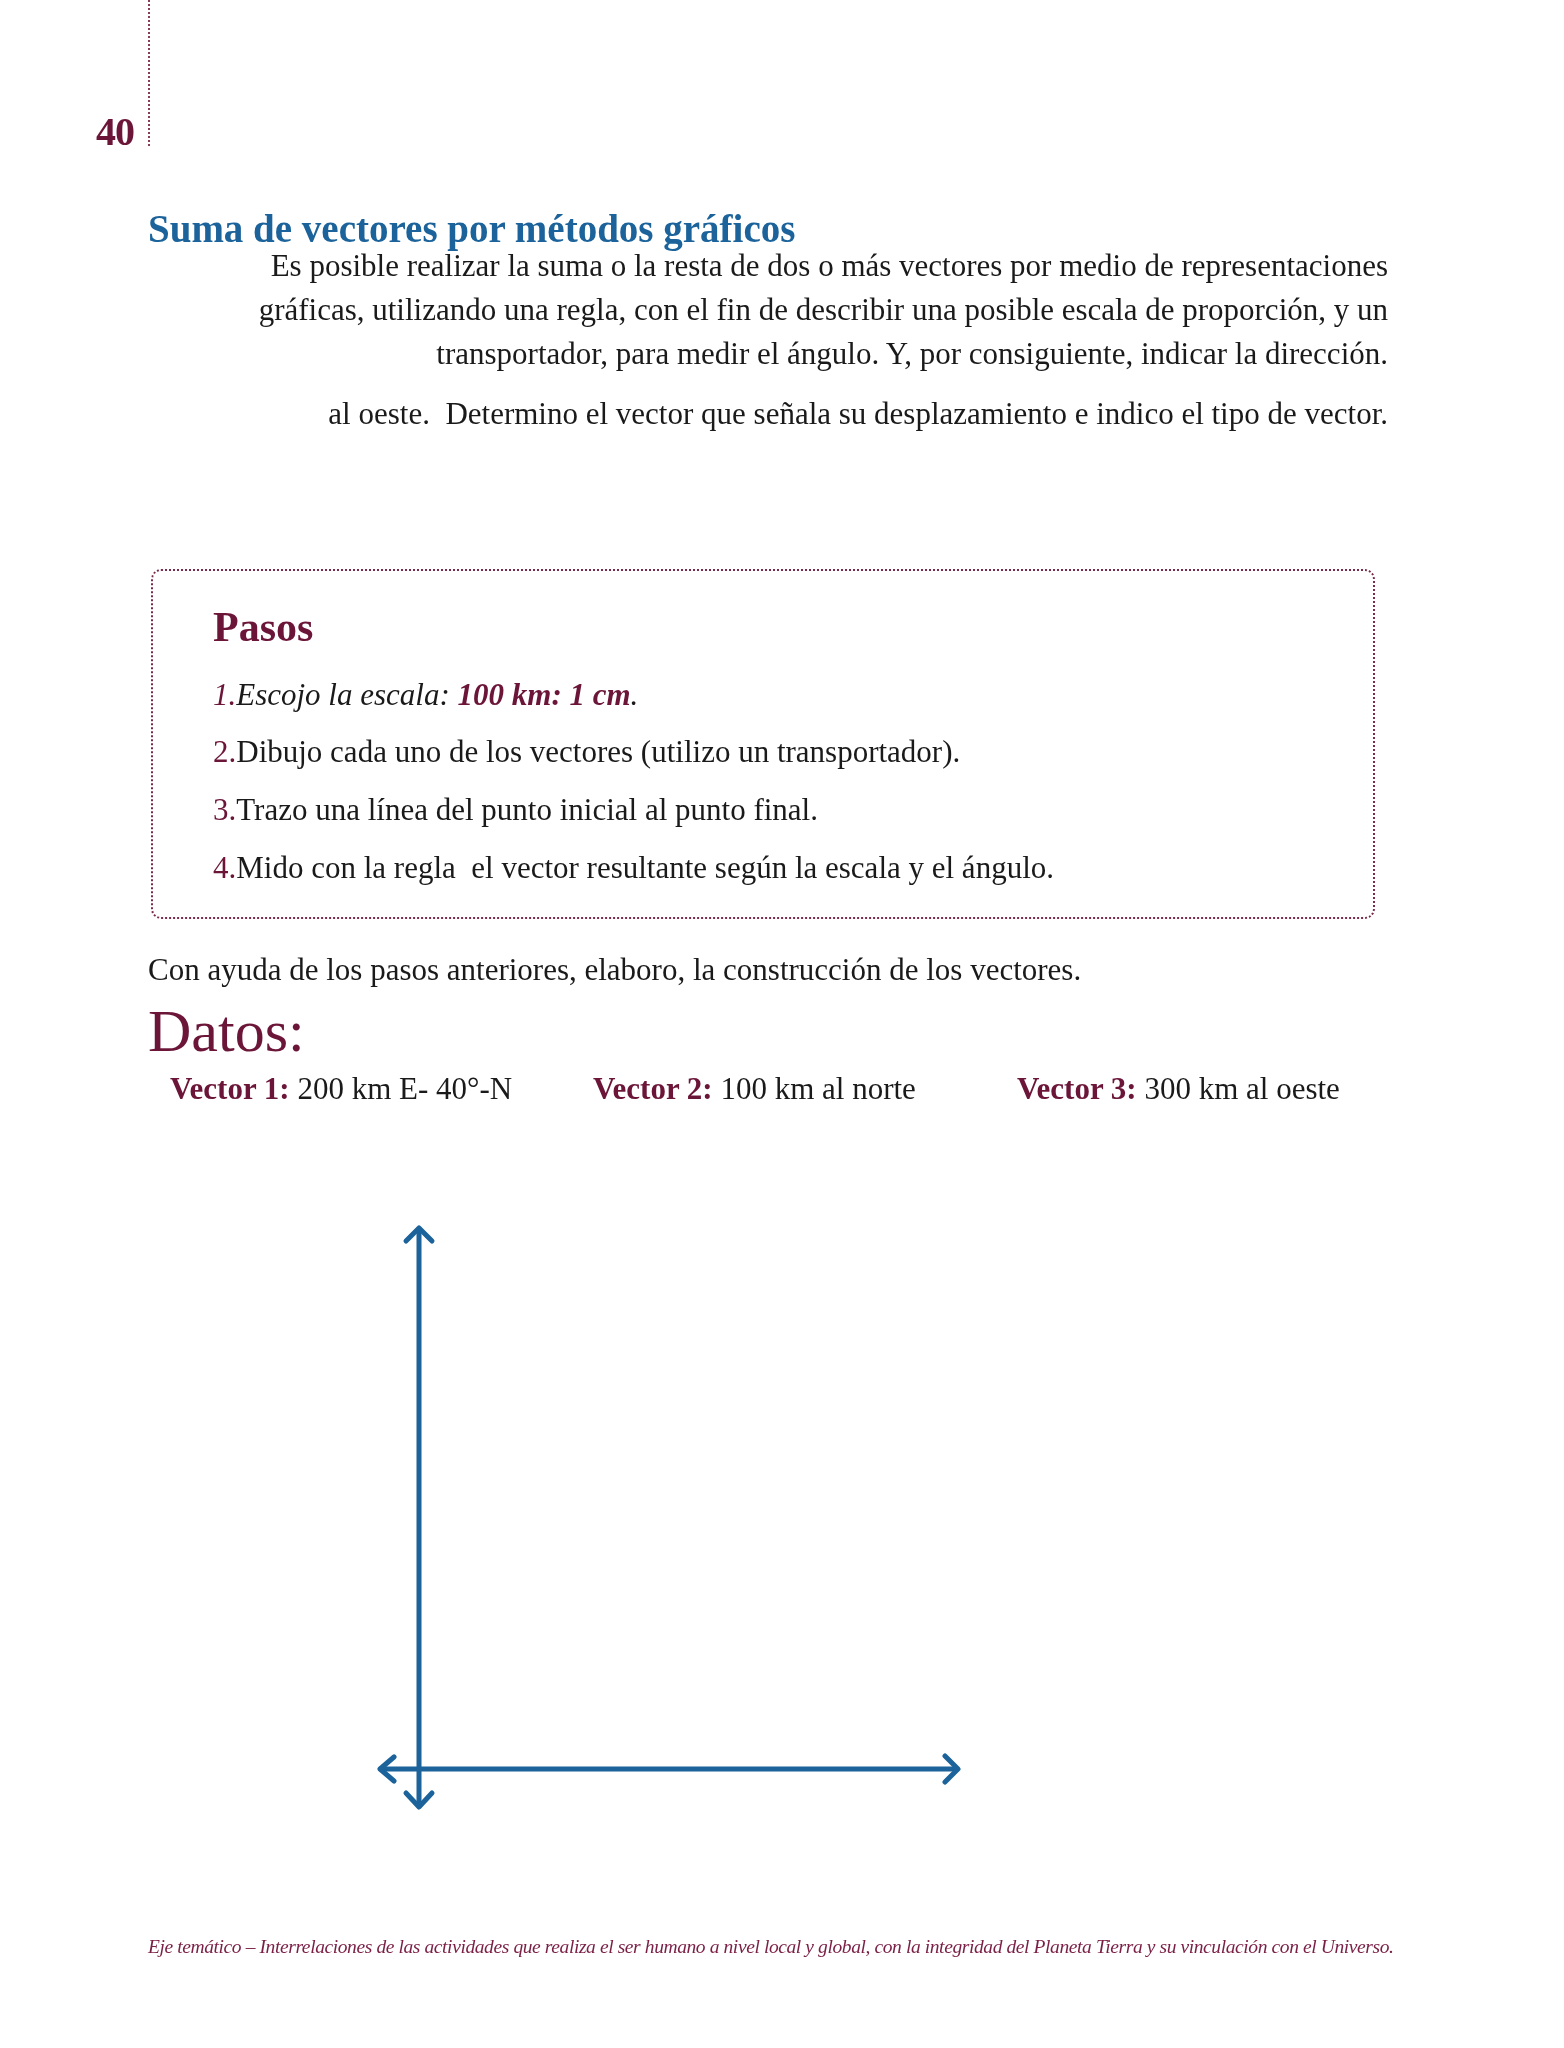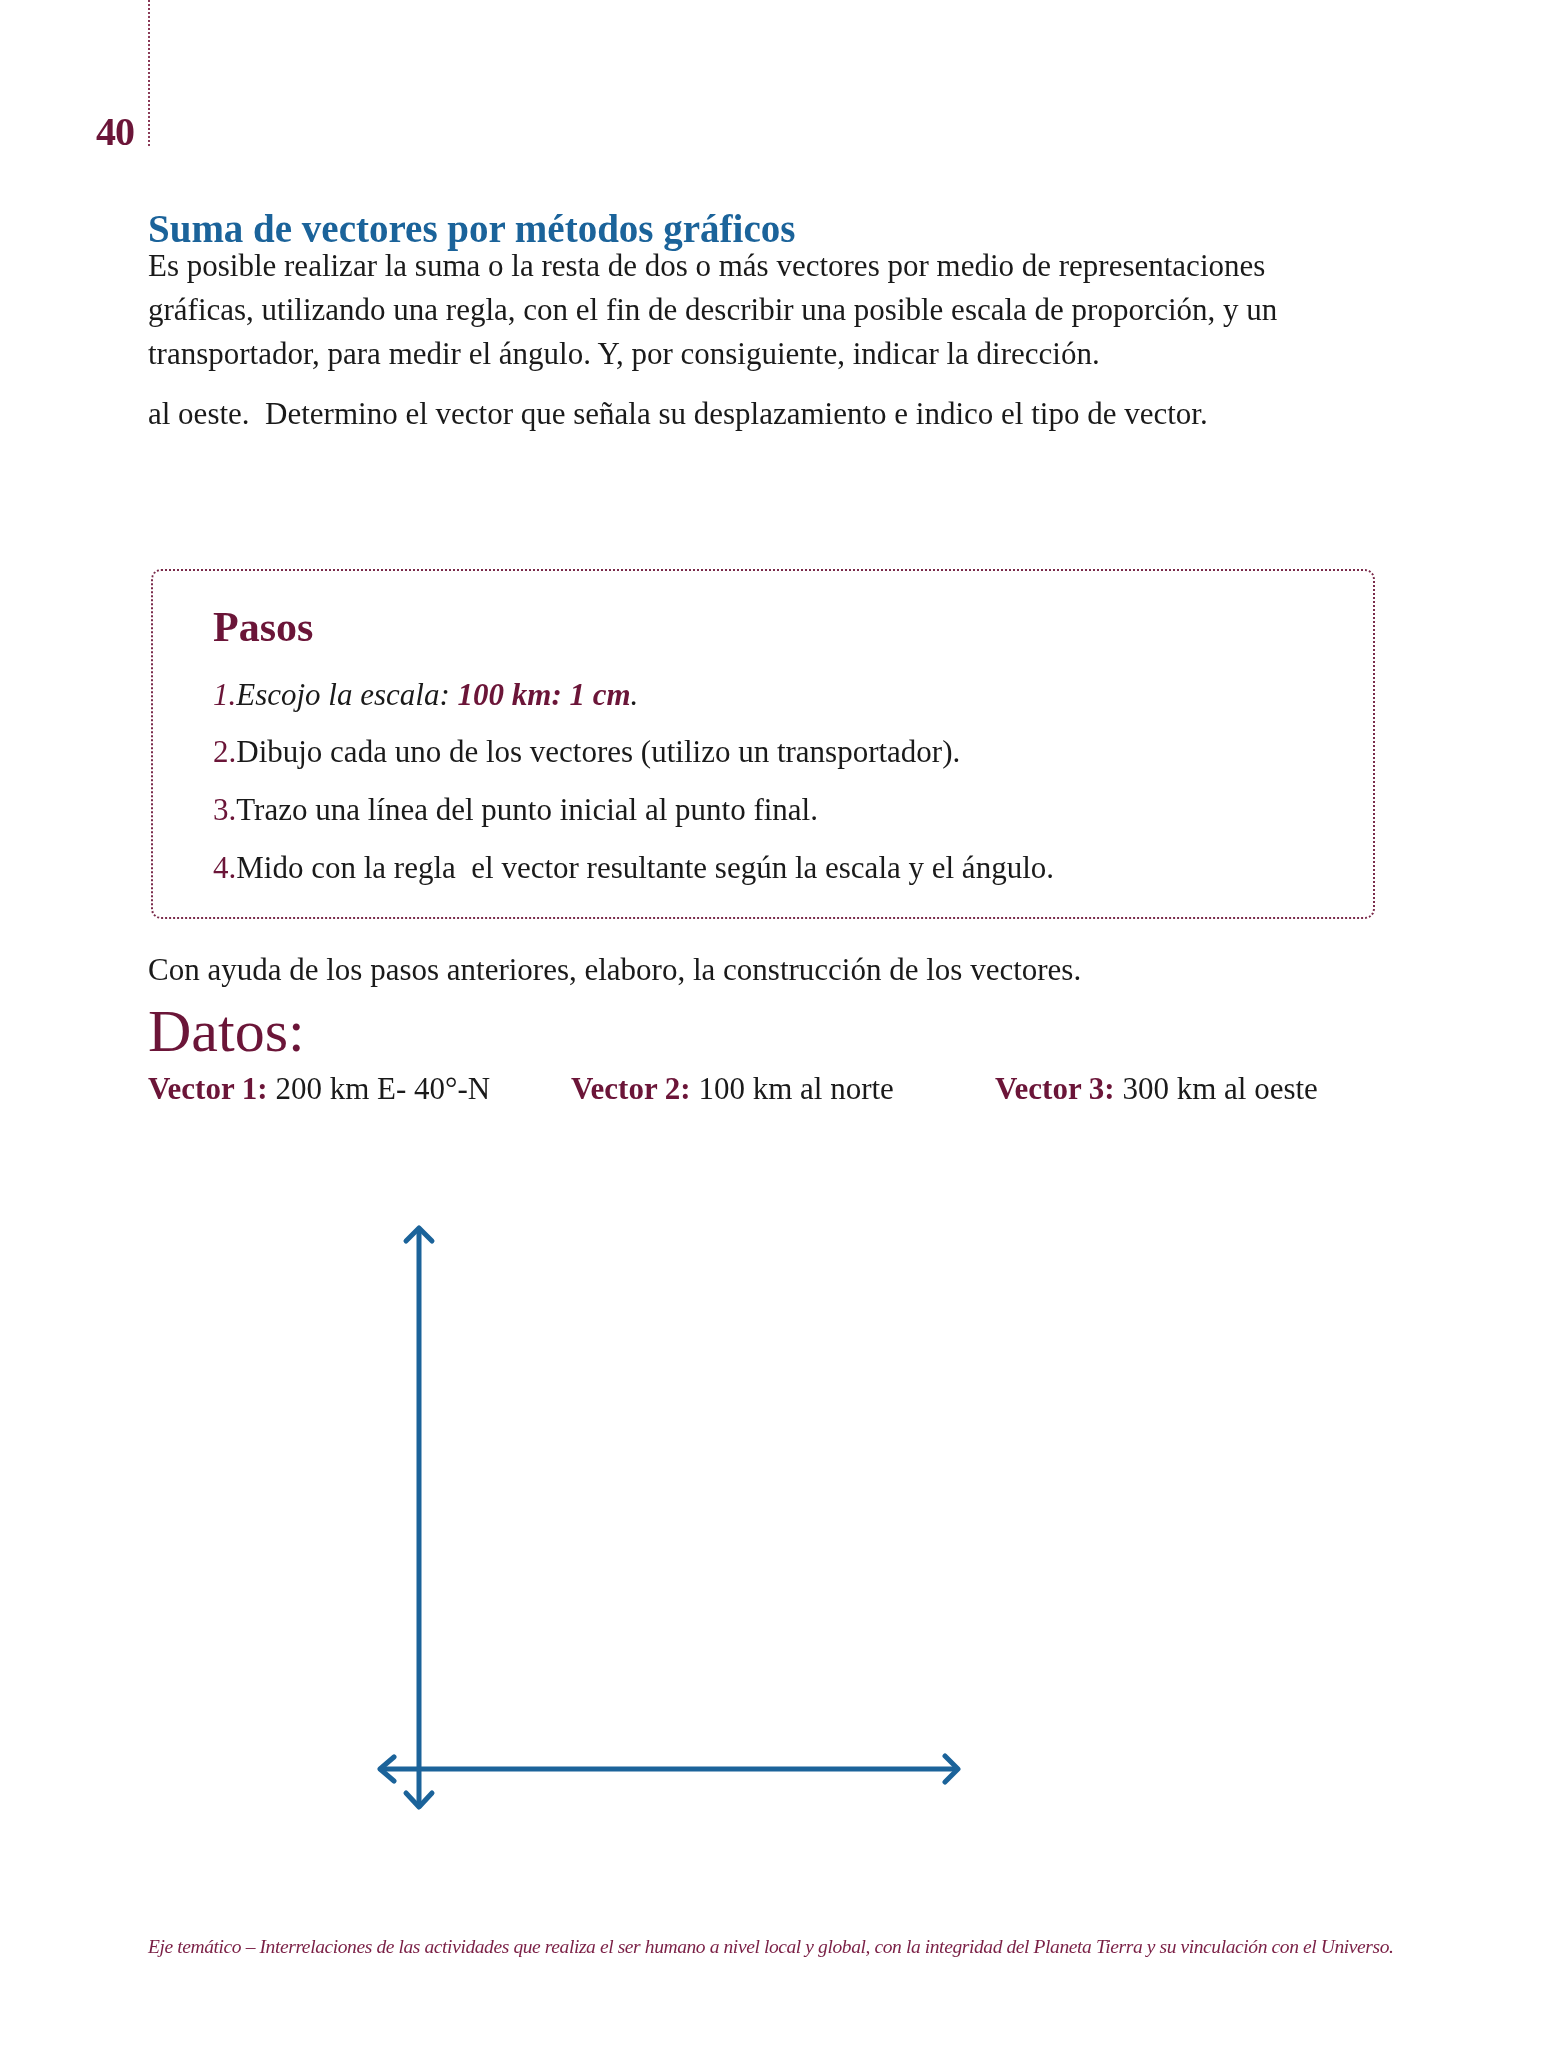--- a/index.html
+++ b/index.html
@@ -8,36 +8,36 @@
   .abs { position: absolute; }
   .maroon { color: #6b1538; }
   .blue { color: #1b639a; }
 
   .margin-rule { position: absolute; left: 148px; top: 0; height: 146px; width: 0;
                  border-left: 2px dotted #8a3b58; }
   .page-number { left: 96px; top: 108px; font-size: 40px; font-weight: bold; letter-spacing: -1px; }
 
   .section-title { left: 148px; top: 178px; font-size: 39px; font-weight: bold; white-space: nowrap; margin-top: 28px; }
 
-  .para { left: 148px; width: 1240px; font-size: 31px; line-height: 44px; }
+  .para { left: 148px; width: 1240px; font-size: 31px; line-height: 44px; text-align: right; }
   .intro { top: 244px; }
   .example { top: 392px; }
   .example .lead { font-weight: bold; }
 
   .steps-box { left: 151px; top: 569px; width: 1224px; height: 350px;
                border: 2px dotted #7a2a4a; border-radius: 10px; box-sizing: border-box; }
   .steps-title { left: 213px; top: 603px; font-size: 42px; font-weight: bold; }
   .step { left: 213px; font-size: 31px; white-space: nowrap; }
   .step .num { color: #6b1538; }
   .step .bold { font-weight: bold; color: #6b1538; }
 
   .construction { left: 148px; top: 952px; font-size: 31px; white-space: nowrap; }
   .datos-title { left: 148px; top: 997px; font-size: 60px; font-weight: normal; }
   .vector-item { top: 1071px; font-size: 31px; white-space: nowrap; }
-  .vector-item .lbl { font-weight: bold; color: #6b1538; }
+  .vector-item .lbl { font-weight: bold; color: #6b1538; margin-left: 22px; }
 
   .axes { position: absolute; left: 0; top: 0; width: 1564px; height: 2048px; pointer-events: none; }
   .axes * { pointer-events: auto; }
 
   .footer { left: 148px; top: 1936px; font-size: 19.5px; font-style: italic; color: #7a1f45; white-space: nowrap; letter-spacing: -0.4px; }
 </style>
 </head>
 <body>
 
 <div class="margin-rule"></div>

